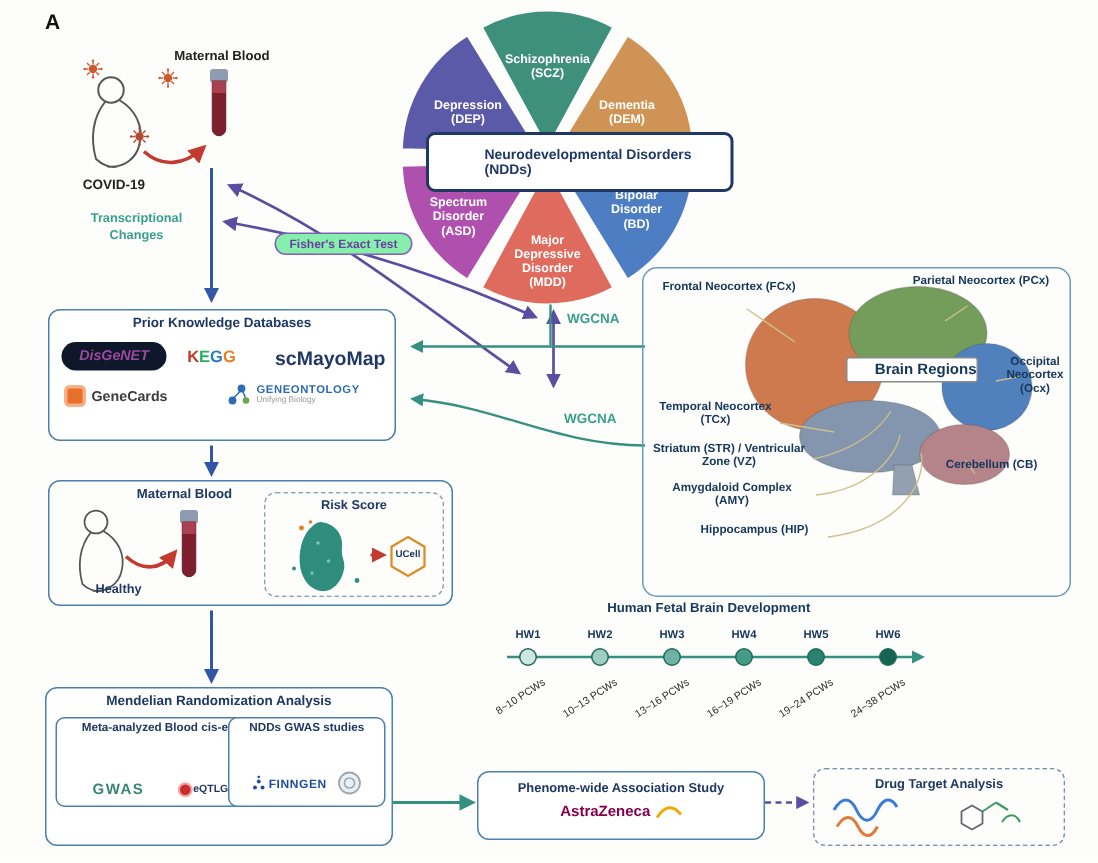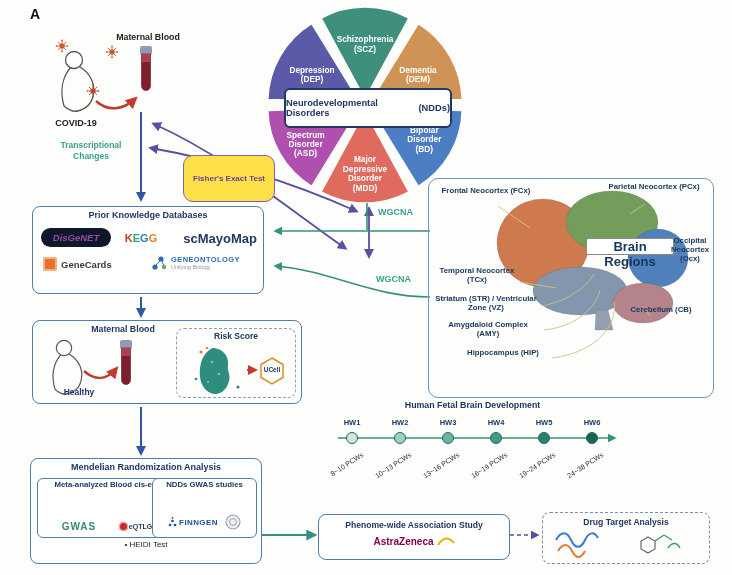--- a/index.html
+++ b/index.html
@@ -174,32 +174,32 @@
       <circle cx="262" cy="26" r="5.5" fill="#176354" stroke="#1f6b5c" stroke-width="1"></circle>
       <text x="262" y="13" class="tl-hw">HW6</text>
       <text x="274" y="44" class="tl-pcw" text-anchor="end" transform="rotate(-33 274 44)">24~38 PCWs</text>
     </svg>
 
   <div class="lbl" style="left:30px;top:6px;font-size:14px;font-weight:bold;color:#111;">A</div>
 
   <div class="lbl" style="left:96px;top:32px;width:104px;text-align:center;font-size:8.8px;font-weight:600;color:#222;">Maternal Blood</div>
   <div class="lbl" style="left:40px;top:118px;width:72px;text-align:center;font-size:9px;font-weight:600;color:#222;">COVID-19</div>
   <div class="lbl" style="left:52px;top:140px;width:78px;text-align:center;font-size:8.5px;font-weight:600;color:#3aa08d;line-height:1.3;">Transcriptional Changes</div>
-  <div class="lbl" style="left:183px;top:155px;padding:18px 9px;font-size:8px;font-weight:bold;color:#6b3fa0;background:#fde047;border:1.5px solid #8060b8;border-radius:10px;text-align:center;">Fisher's Exact Test</div>
-
-  <div class="box" style="left:284px;top:88px;width:164px;height:36px;border:2px solid #1f3864;border-radius:6px;display:flex;flex-direction:row;align-items:center;justify-content:center;z-index:3;">
+  <div class="lbl" style="left:183px;top:155px;padding:2px 9px;font-size:8px;font-weight:bold;color:#6b3fa0;background:#86efac;border:1.5px solid #8060b8;border-radius:10px;text-align:center;">Fisher's Exact Test</div>
+
+  <div class="box" style="left:284px;top:88px;width:164px;height:36px;border:2px solid #1f3864;border-radius:6px;display:flex;flex-direction:column;align-items:flex-start;justify-content:center;z-index:3;padding-left:37px;">
     <span style="font-size:9.3px;font-weight:bold;color:#1f3864;">Neurodevelopmental Disorders</span>
     <span style="font-size:9.3px;font-weight:bold;color:#1f3864;">(NDDs)</span>
   </div>
 
   <div class="lbl" style="left:378px;top:207px;font-size:9px;font-weight:bold;color:#3aa08d;">WGCNA</div>
   <div class="lbl" style="left:376px;top:274px;font-size:9px;font-weight:bold;color:#3aa08d;">WGCNA</div>
 
   <div class="box box--clear" style="left:428px;top:178px;width:284px;height:218px;border-color:#6a9bc0;border-radius:10px;"></div>
-  <div class="lbl" style="left:586px;top:238px;width:86px;height:15px;line-height:15px;text-align:center;font-size:13px;font-weight:bold;background:#fff;border:1px solid #8a8a8a;border-radius:2px;">Brain Regions</div>
+  <div class="lbl" style="left:564px;top:238px;width:86px;height:15px;line-height:15px;text-align:right;font-size:10px;font-weight:bold;background:#fff;border:1px solid #8a8a8a;border-radius:2px;">Brain Regions</div>
   <div class="lbl rlab" style="left:440px;top:186px;width:92px;">Frontal Neocortex (FCx)</div>
   <div class="lbl rlab" style="left:604px;top:182px;width:100px;">Parietal Neocortex (PCx)</div>
   <div class="lbl rlab" style="left:666px;top:236px;width:48px;">Occipital Neocortex (Ocx)</div>
   <div class="lbl rlab" style="left:434px;top:266px;width:86px;">Temporal Neocortex (TCx)</div>
   <div class="lbl rlab" style="left:432px;top:294px;width:108px;">Striatum (STR) / Ventricular Zone (VZ)</div>
   <div class="lbl rlab" style="left:436px;top:320px;width:104px;">Amygdaloid Complex (AMY)</div>
   <div class="lbl rlab" style="left:458px;top:348px;width:90px;">Hippocampus (HIP)</div>
   <div class="lbl rlab" style="left:630px;top:305px;width:62px;">Cerebellum (CB)</div>
 
   <div class="box" style="left:32px;top:206px;width:230px;height:86px;">
@@ -262,21 +262,20 @@
           </svg>
           <span style="font-weight:bold;font-size:8px;letter-spacing:.4px;color:#1c4e9d;">FINNGEN</span>
         </span>
         <svg width="16" height="16">
           <circle cx="8" cy="8" r="7" fill="#eceff1" stroke="#9aa7b0" stroke-width="1.2"></circle>
           <circle cx="8" cy="8" r="3.4" fill="none" stroke="#9aa7b0" stroke-width="1"></circle>
         </svg>
       </div>
     </div>
     <div class="abs" style="left:0;top:80px;width:100%;">
-      <div class="mrb">HEIDI Test</div>
     </div>
   </div>
 
   <div class="lbl" style="left:360px;top:400px;width:225px;text-align:center;font-size:8.8px;font-weight:bold;color:#16365c;">Human Fetal Brain Development</div>
 
   <div class="box box--clear box--dashed" style="left:542px;top:512px;width:166px;height:50px;border-color:#7a90b5;">
     <div class="bt" style="font-size:8.6px;top:4px;">Drug Target Analysis</div>
   </div>
 
   <div class="box" style="left:318px;top:514px;width:190px;height:44px;">

